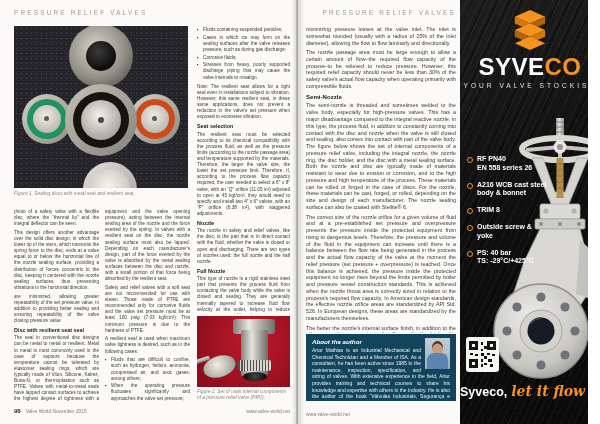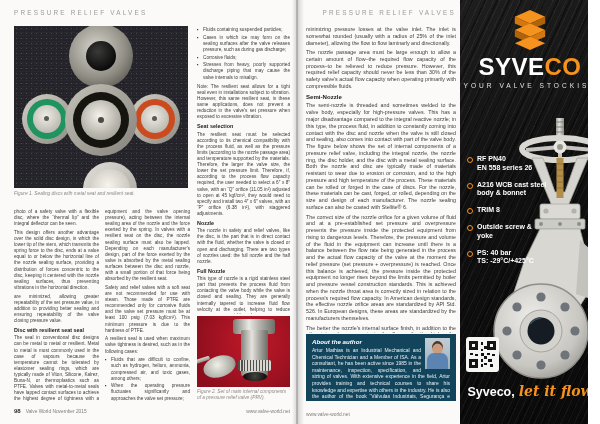--- a/index.html
+++ b/index.html
@@ -103,21 +103,21 @@
   .brand .b2{color:#f6921e}
   .tagline{text-align:center;margin-top:3px;font-size:6.6px;letter-spacing:3px;color:#e4e4e4}
   .headline{text-align:center;margin-top:10px;font-size:14.5px;font-weight:800;color:#f6921e;white-space:nowrap}
   .ad-bullets{position:absolute;left:7px;top:155px;width:88px;z-index:3}
   .ad-bullet{position:relative;padding-left:10px;margin-bottom:8.5px;font-size:7px;font-weight:bold;
              line-height:1.22;white-space:pre-line}
   .ad-bullet::before{content:"";position:absolute;left:0;top:2px;width:4px;height:4px;border:1.6px solid #f6921e;border-radius:50%}
   .valve{position:absolute;right:0;top:116px;z-index:1}
   .qr{position:absolute;left:6px;top:337px;width:33px;height:35px;background:#f5f5f2;border-radius:3px;z-index:4;
       display:flex;align-items:center;justify-content:center}
-  .sign{position:absolute;left:0;width:100%;top:382px;text-align:center;z-index:4}
+  .sign{position:absolute;left:0;width:100%;top:382px;text-align:left;z-index:4}
   .sign .nm{font-size:12.5px;font-weight:800;color:#fff}
   .sign .sl{font-size:14px;font-style:italic;font-weight:bold;color:#f6921e;font-family:"DejaVu Serif",serif;margin-left:4px}
 </style>
 </head>
 <body>
 
 <div class="canvas">
 
   <div class="page page-left">
     <div class="runhead rh-left">PRESSURE RELIEF VALVES</div>

